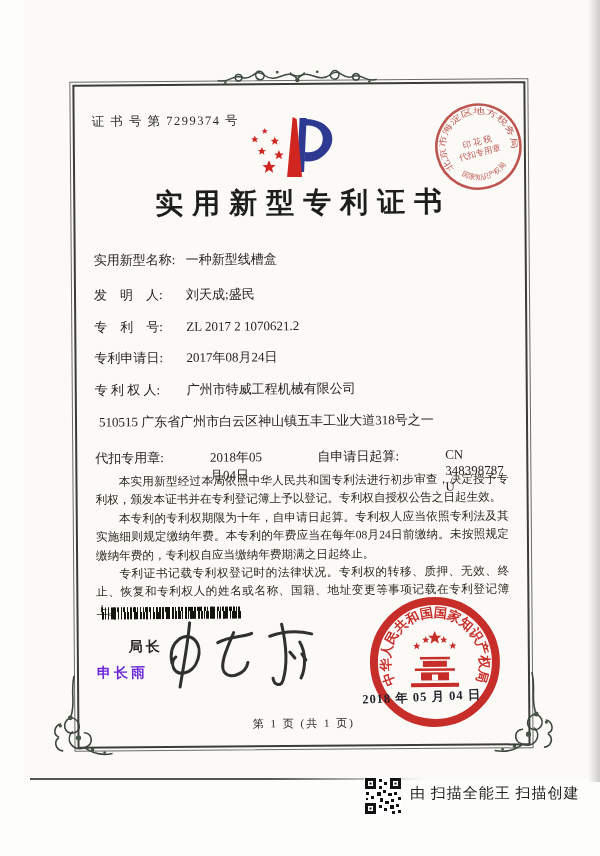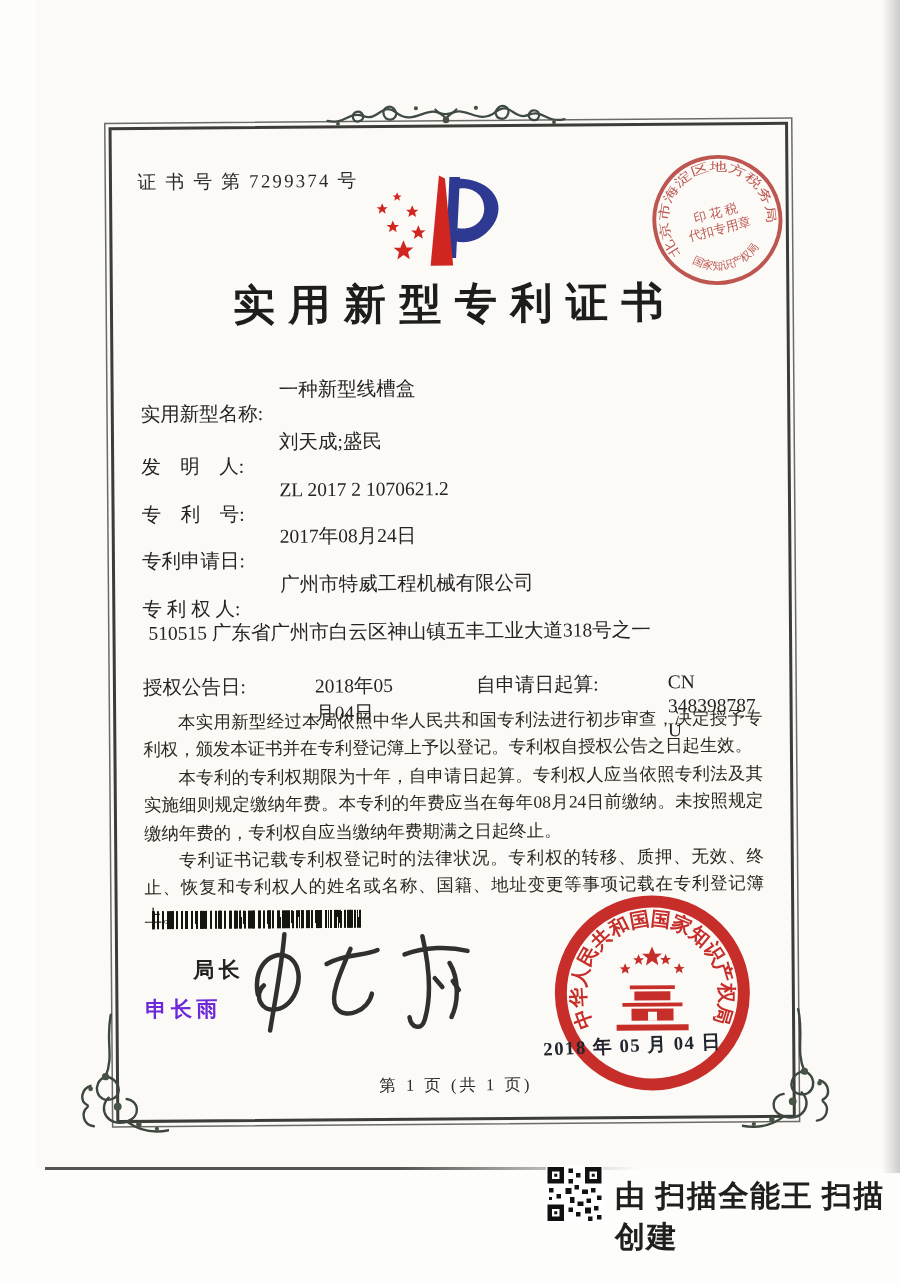--- a/index.html
+++ b/index.html
@@ -20,21 +20,21 @@
   .orn-bl{left:46px;top:674px;}
   .orn-br{left:492px;top:674px;transform:scaleX(-1);}
 
   .cert-no{position:absolute;left:94px;top:112px;font-size:12.5px;letter-spacing:1.5px;color:#2a2a26;}
   .logo{position:absolute;left:236px;top:106px;}
   .seal-small{position:absolute;left:434px;top:101px;transform:rotate(-14deg);opacity:.88;}
   .title{position:absolute;left:72px;top:184px;width:457px;text-align:center;
     font-size:28px;font-weight:600;color:#1d1d1a;letter-spacing:9px;text-indent:9px;}
 
   .row{position:absolute;left:95px;width:414px;display:flex;font-size:13px;color:#262420;line-height:17px;}
-  .row .lbl{flex:0 0 auto;min-width:88px;white-space:pre;margin-top:16px;}
+  .row .lbl{flex:0 0 auto;min-width:88px;white-space:pre;}
   .row .val{flex:1 1 auto;padding-left:4px;}
   .r1{top:250px}.r2{top:285px}.r3{top:317px}.r4{top:348px}.r5{top:380px}.r6{top:412px}
   .row-grant{position:absolute;left:95px;top:448px;width:414px;display:flex;font-size:13px;color:#262420;}
   .row-grant .pair{display:flex;}
   .row-grant .pair.second{margin-left:43px;}
   .row-grant .lbl{white-space:pre;}
   .row-grant .val{padding-left:5px;margin-left:41px;}
 
   .body-text{position:absolute;left:95px;top:472px;width:413px;font-size:11.6px;line-height:18.4px;
     color:#2b2822;text-align:justify;}
@@ -49,21 +49,21 @@
   .director-title{position:absolute;left:95px;top:637px;font-size:14px;font-weight:700;letter-spacing:3px;color:#23211d;margin-left:32px;}
   .director-name{position:absolute;left:95px;top:663px;font-size:14px;font-weight:700;letter-spacing:3px;color:#6d28d9;}
   .signature{position:absolute;left:150px;top:612px;}
   .seal-main{position:absolute;left:365px;top:595px;opacity:.95;}
   .seal-date{position:absolute;left:360px;top:690px;font-size:12.5px;font-weight:700;
     letter-spacing:1px;color:#23252e;transform:rotate(-2deg);}
   .page-footer{position:absolute;left:95px;top:716px;width:413px;text-align:center;
     font-size:11px;letter-spacing:2px;color:#2b2a26;}
 
   .qr{position:absolute;left:364px;top:777px;}
-  .scan-note{position:absolute;left:410px;top:784px;font-size:20px;font-weight:700;
+  .scan-note{position:absolute;left:410px;top:784px;font-size:15px;font-weight:400;
     letter-spacing:1px;color:#1f1f1d;}
 </style>
 </head>
 <body>
 
 <div class="screen">
   <div class="paper"></div>
 
   <div class="rotor">
 
@@ -191,21 +191,21 @@
     <div class="row r5">
       <span class="lbl">专 利 权 人:</span>
       <span class="val">广州市特威工程机械有限公司</span>
     </div>
     <div class="row r6">
       <span class="val">510515 广东省广州市白云区神山镇五丰工业大道318号之一</span>
     </div>
 
     <div class="row-grant">
       <span class="pair">
-        <span class="lbl">授权公告日:</span>
+        <span class="lbl">代扣专用章:</span>
         <span class="val">2018年05月04日</span>
       </span>
       <span class="pair second">
         <span class="lbl">自申请日起算:</span>
         <span class="val">CN 348398787 U</span>
       </span>
     </div>
 
     <div class="body-text">
       <p>本实用新型经过本局依照中华人民共和国专利法进行初步审查，决定授予专利权，颁发本证书并在专利登记簿上予以登记。专利权自授权公告之日起生效。</p>

